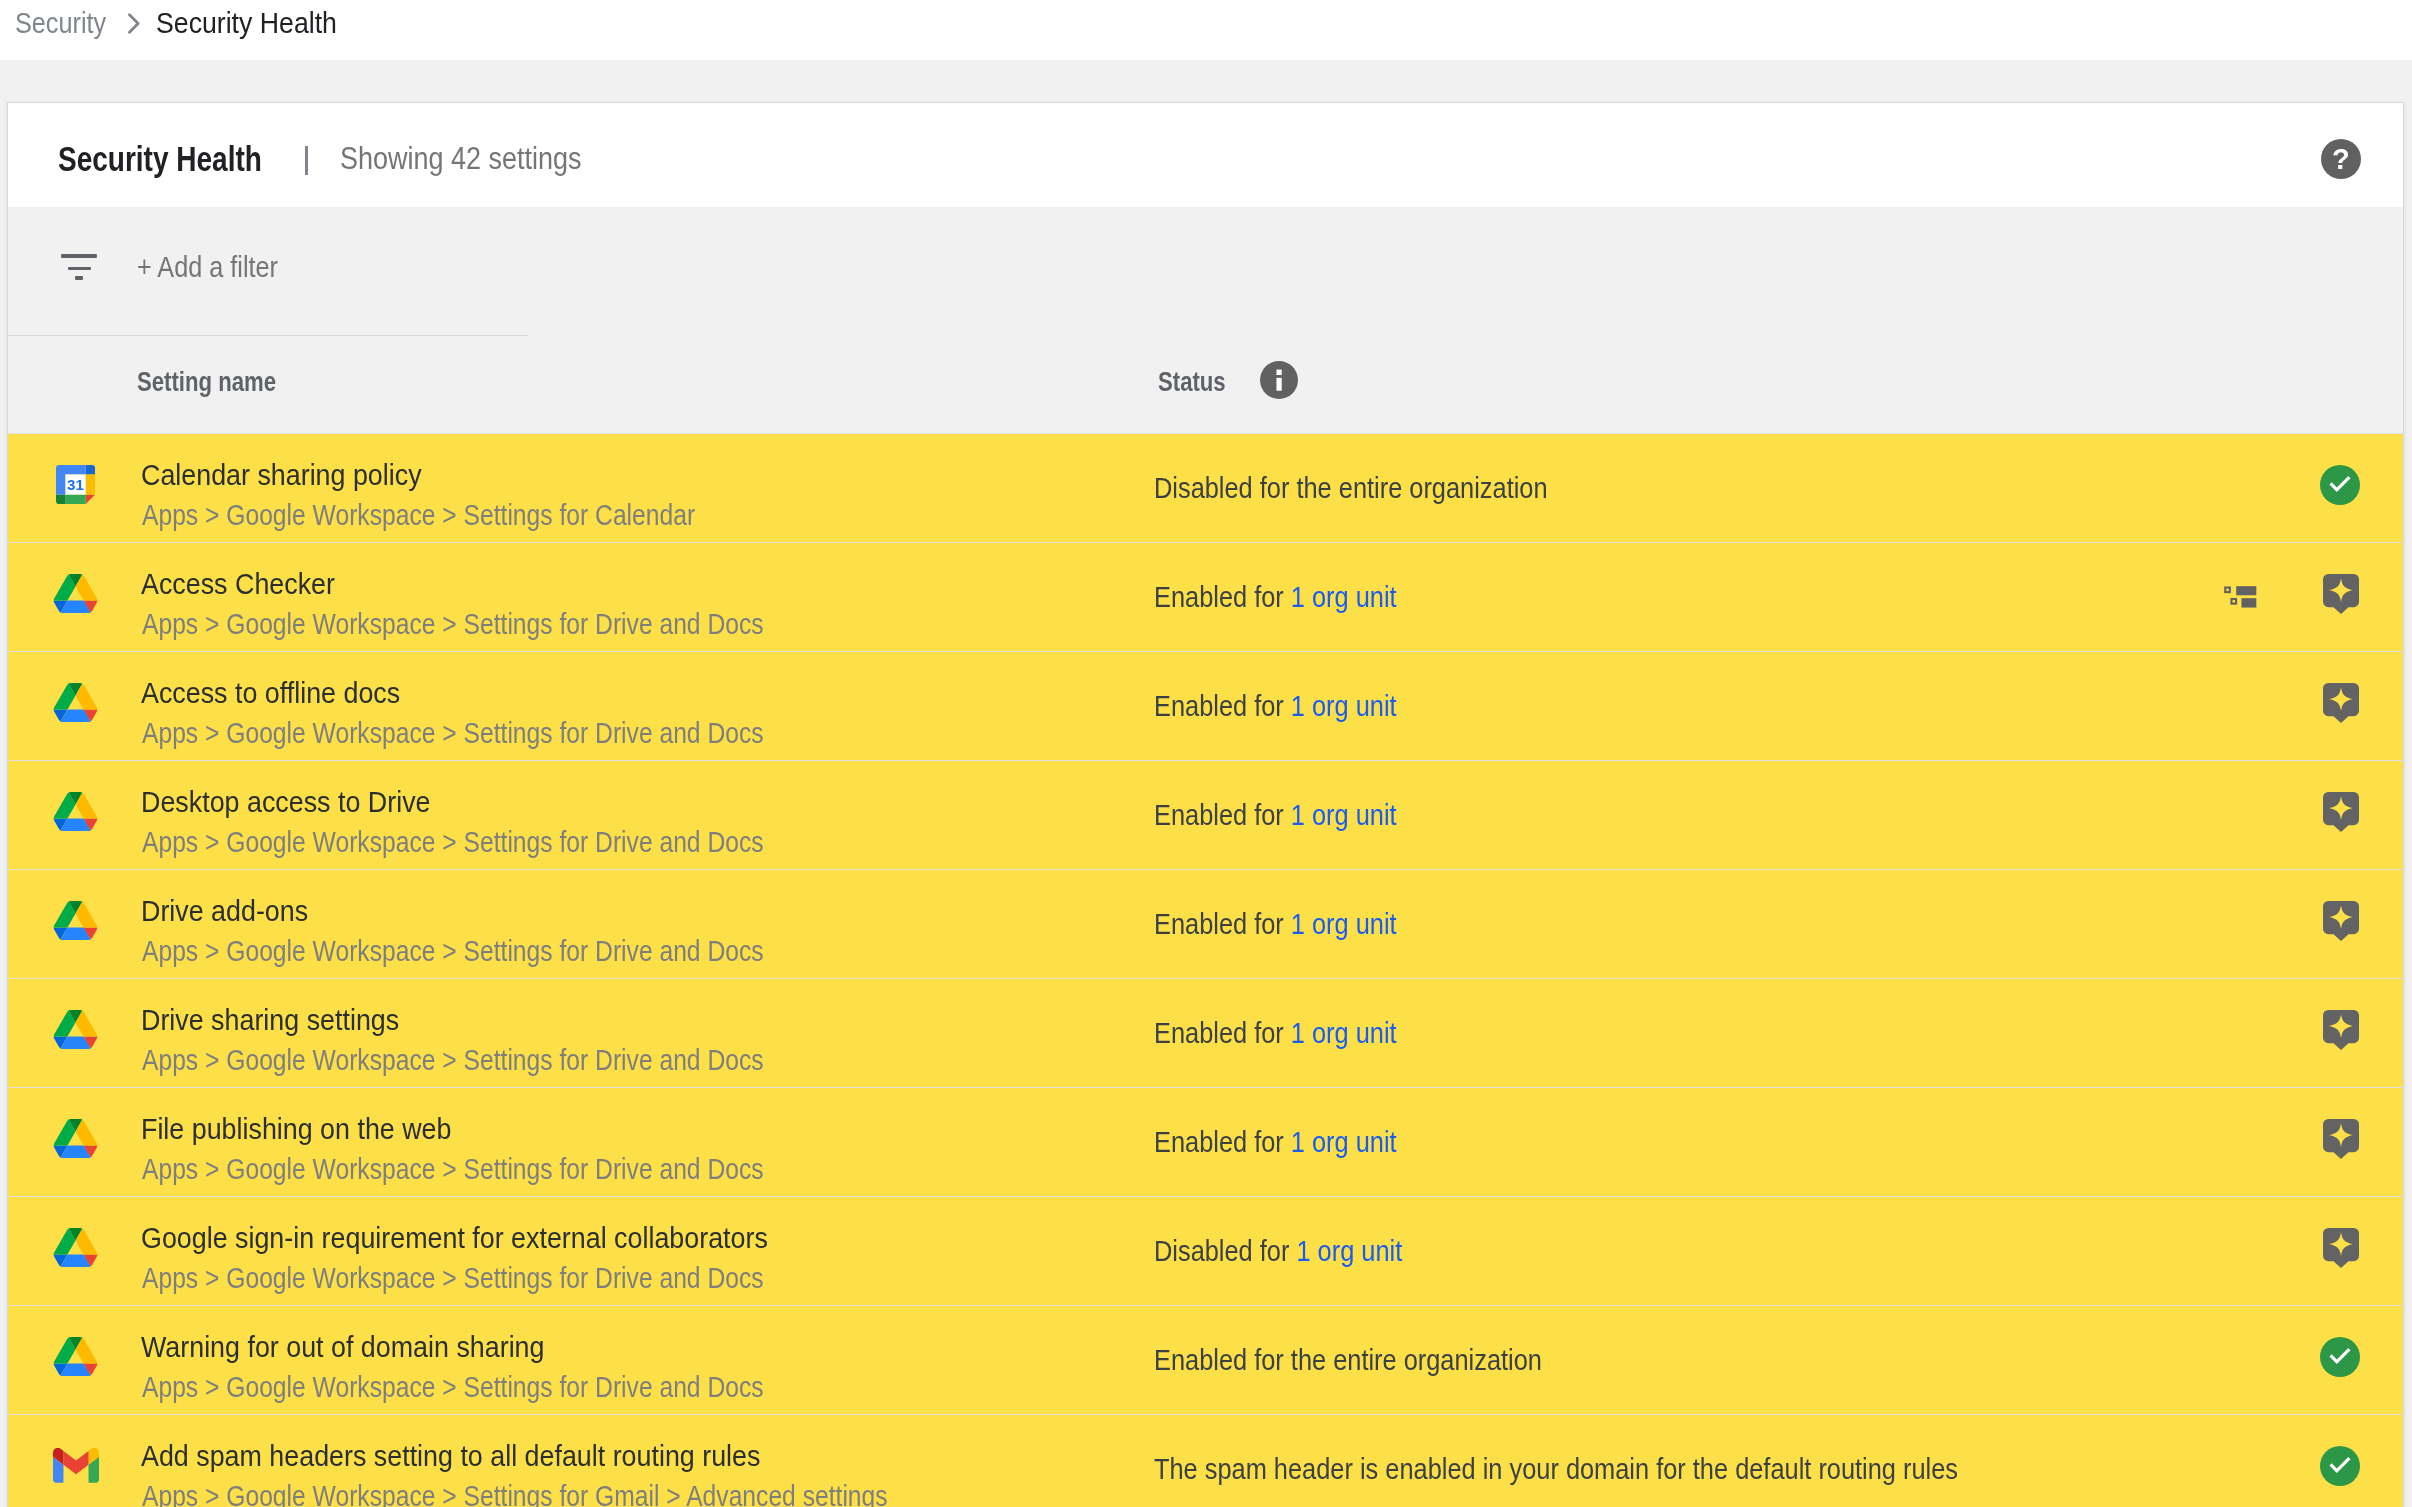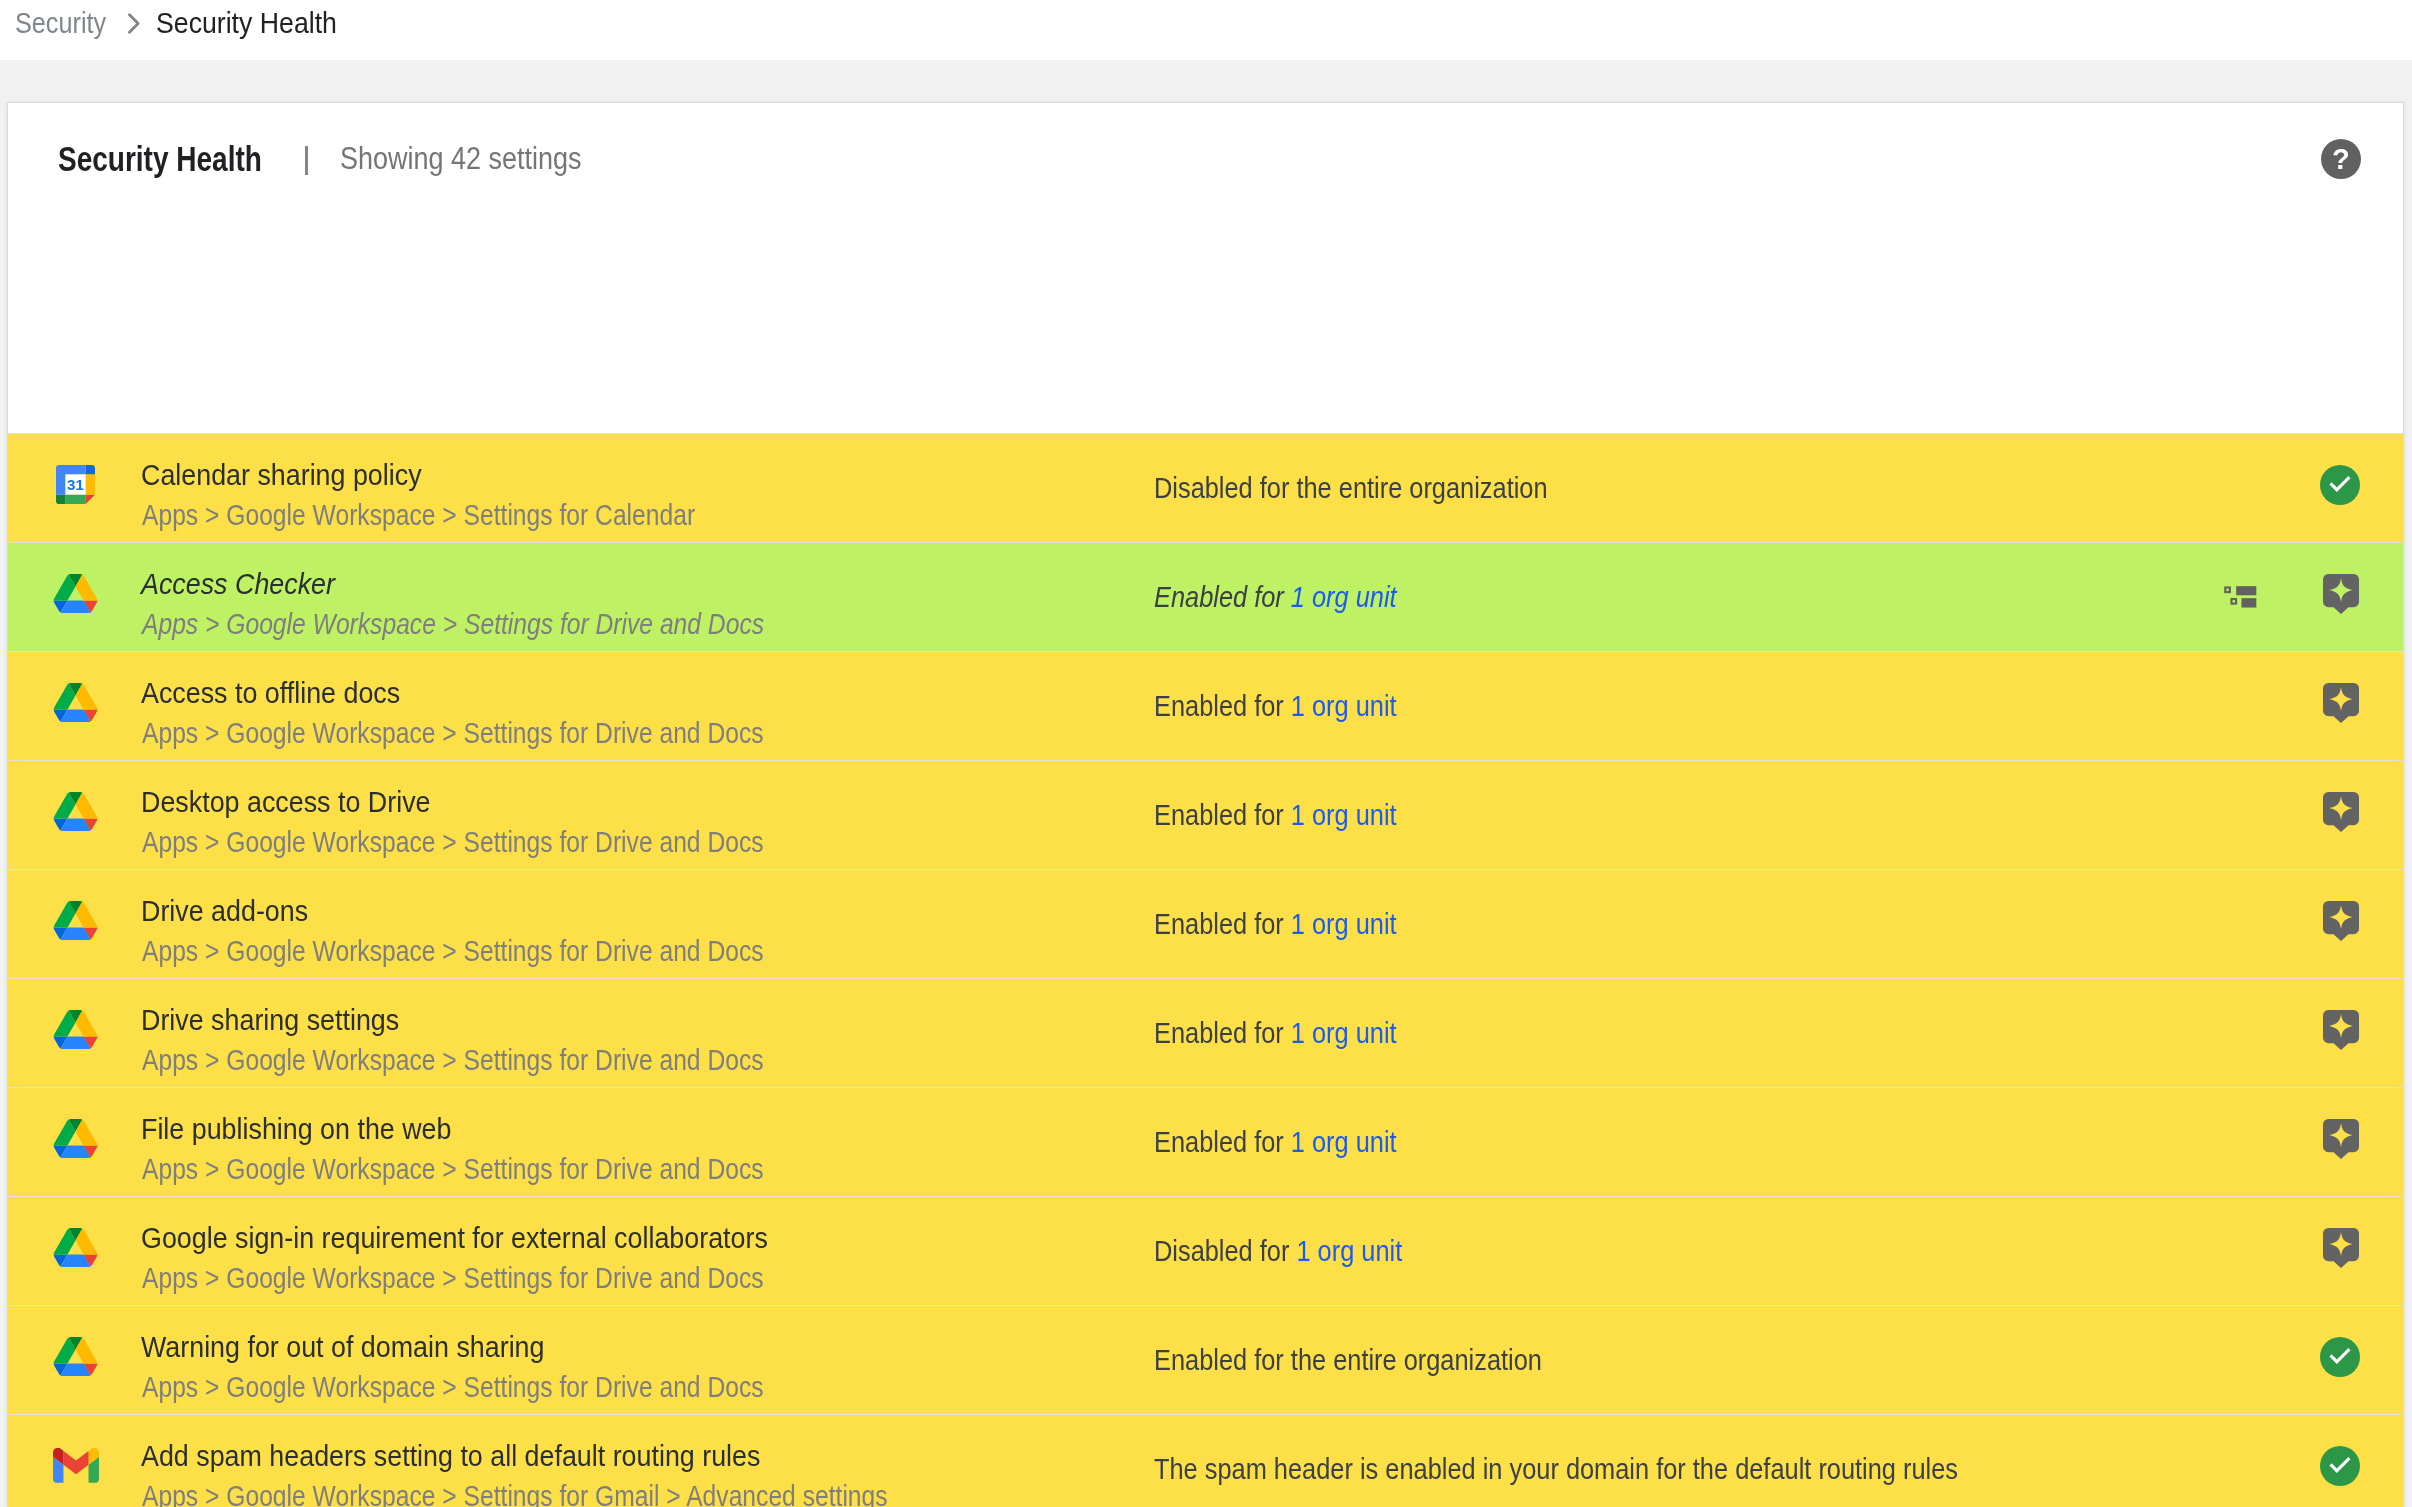--- a/index.html
+++ b/index.html
@@ -18,21 +18,21 @@
 .helpc { position:absolute; left:2313px; top:36px; width:40px; height:40px; border-radius:50%; background:#616161; color:#fff; text-align:center; font-size:29px; font-weight:700; line-height:40px; }
 .filterband { position:absolute; left:0; top:104px; width:2395px; height:227px; background:#f1f1f1; }
 .ficon { position:absolute; left:53px; top:47px; width:37px; height:25px; }
 .ficon div { position:absolute; background:#5f6368; height:3.9px; border-radius:1px; }
 .addfilter { position:absolute; left:129px; top:44px; font-size:29px; color:#757575; transform:scaleX(0.87); transform-origin:0 0; white-space:nowrap;}
 .fline { position:absolute; left:0; top:128px; width:520px; height:1px; background:#dadada; }
 .colhead { position:absolute; font-size:27px; font-weight:700; color:#5f6368; transform:scaleX(0.82); transform-origin:0 0; white-space:nowrap;}
 .infoc { position:absolute; left:1252px; top:154px; width:38px; height:38px; }
 .rows { position:absolute; left:0; top:330px; width:2395px; }
 .row { position:relative; width:100%; height:109px; border-top:1px solid #e0e0e0; background:#fde047; }
-.row.sel { background:#bef264;font-style:italic; }
+.row.sel { background:#fde047; }
 .ricon { position:absolute; left:44px; top:calc(50% - 3.9px); transform:translateY(-50%); width:48px; height:48px; display:flex; align-items:center; justify-content:center; }
 .rtitle { position:absolute; left:133px; top:24px; font-size:30px; color:#2b2e31; transform:scaleX(0.895); transform-origin:0 0; white-space:nowrap;}
 .rsub { position:absolute; left:134px; top:65px; font-size:29px; color:#7e7e7e; transform:scaleX(0.85); transform-origin:0 0; white-space:nowrap;}
 .rstatus { position:absolute; left:1146px; top:50%; transform:translateY(-50%) scaleX(0.875); transform-origin:0 50%; font-size:29px; color:#3c4043; white-space:nowrap;}
 .rstatus a { color:#1a5cf0; text-decoration:none; }
 .rcheck { position:absolute; left:2312px; top:calc(50% - 3.4px); transform:translateY(-50%); width:40px; height:40px; }
 .rbadge { position:absolute; left:2315px; top:calc(50% - 2.9px); transform:translateY(-50%); width:36px; height:40px; }
 .rorg { position:absolute; left:2216px; top:50%; transform:translateY(-50%); width:33px; height:23px; }
 </style>
 </head>
@@ -42,20 +42,36 @@
         <path d="M2.5 4 L11.5 13 L2.5 22" stroke="#80868b" stroke-width="3" fill="none" stroke-linecap="round" stroke-linejoin="round"></path>
       </svg><span class="cur">Security Health</span></div>
 </div>
 <div class="card">
   <div class="cardhead">
     <div class="ctitle">Security Health</div>
     <div class="cbar"></div>
     <div class="cshow">Showing 42 settings</div>
     <div class="helpc">?</div>
   </div>
+  <div class="filterband">
+    <div class="ficon">
+      <div style="left:0; top:0; width:36px;"></div>
+      <div style="left:6.8px; top:12.6px; width:23px;"></div>
+      <div style="left:14.6px; top:22px; width:7.8px;"></div>
+    </div>
+    <div class="addfilter">+ Add a filter</div>
+    <div class="fline"></div>
+    <div class="colhead" style="left:129px; top:160px;">Setting name</div>
+    <div class="colhead" style="left:1150px; top:160px;">Status</div>
+    <div class="infoc"><svg width="38" height="38" viewBox="0 0 39 39">
+          <circle cx="19.5" cy="19.5" r="19.5" fill="#616161"></circle>
+          <rect x="16.9" y="8.8" width="5.4" height="5.6" fill="#ffffff"></rect>
+          <rect x="16.9" y="17.3" width="5.4" height="13.2" fill="#ffffff"></rect>
+        </svg></div>
+  </div>
   <div class="rows">
   <div class="row">
     <div class="ricon">
           <svg width="39" height="39" viewBox="0 0 200 200">
             <path fill="#ffffff" d="M152.6 47.4H47.4v105.2h105.2z"></path>
             <path fill="#ea4335" d="M152.6 200L200 152.6h-47.4z"></path>
             <path fill="#fbbc04" d="M200 47.4h-47.4v105.2H200z"></path>
             <path fill="#34a853" d="M152.6 152.6H47.4V200h105.2z"></path>
             <path fill="#188038" d="M0 152.6v31.6A15.8 15.8 0 0015.8 200h31.6v-47.4z"></path>
             <path fill="#1967d2" d="M200 47.4V15.8A15.8 15.8 0 00184.2 0h-31.6v47.4z"></path>

